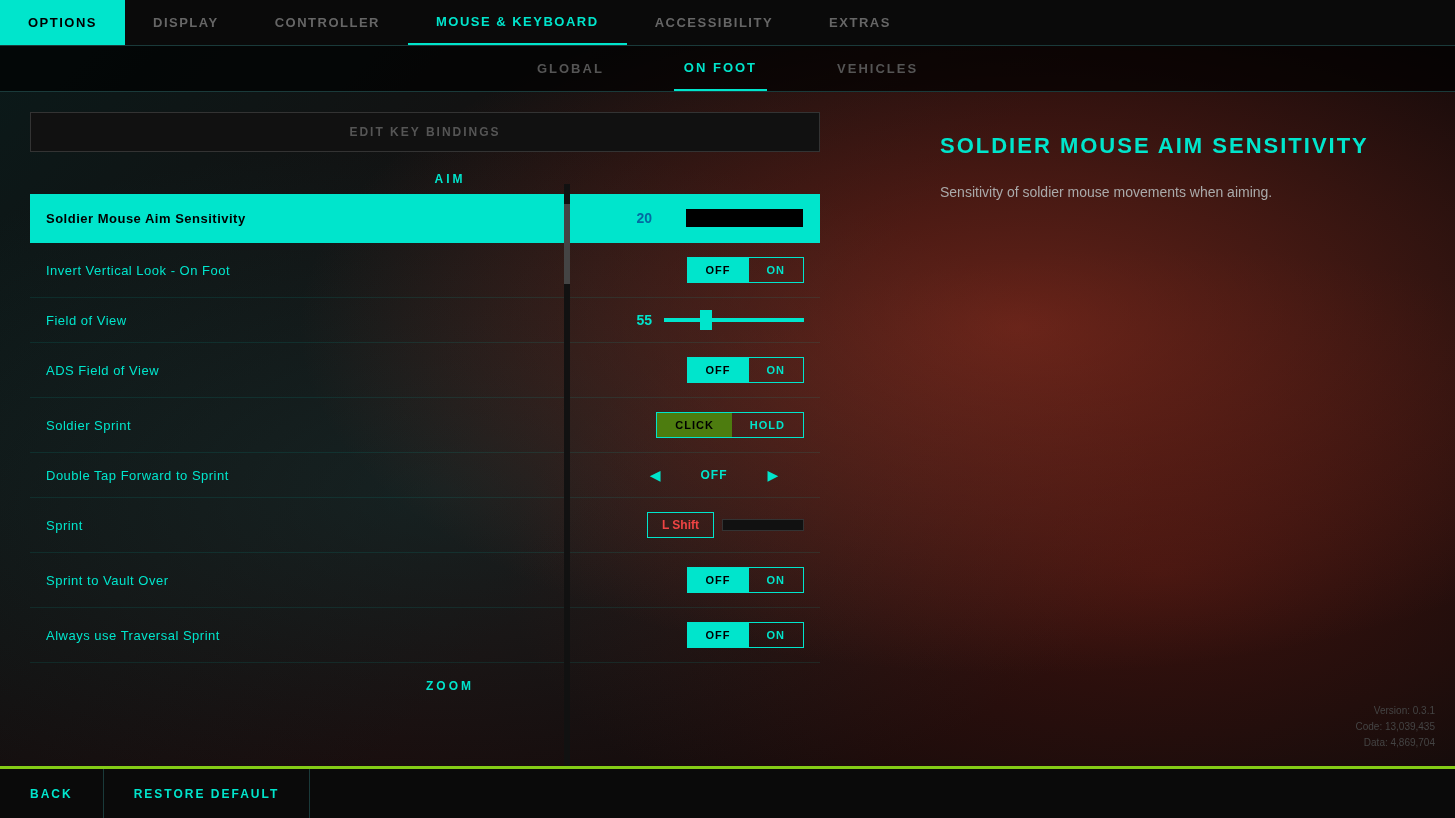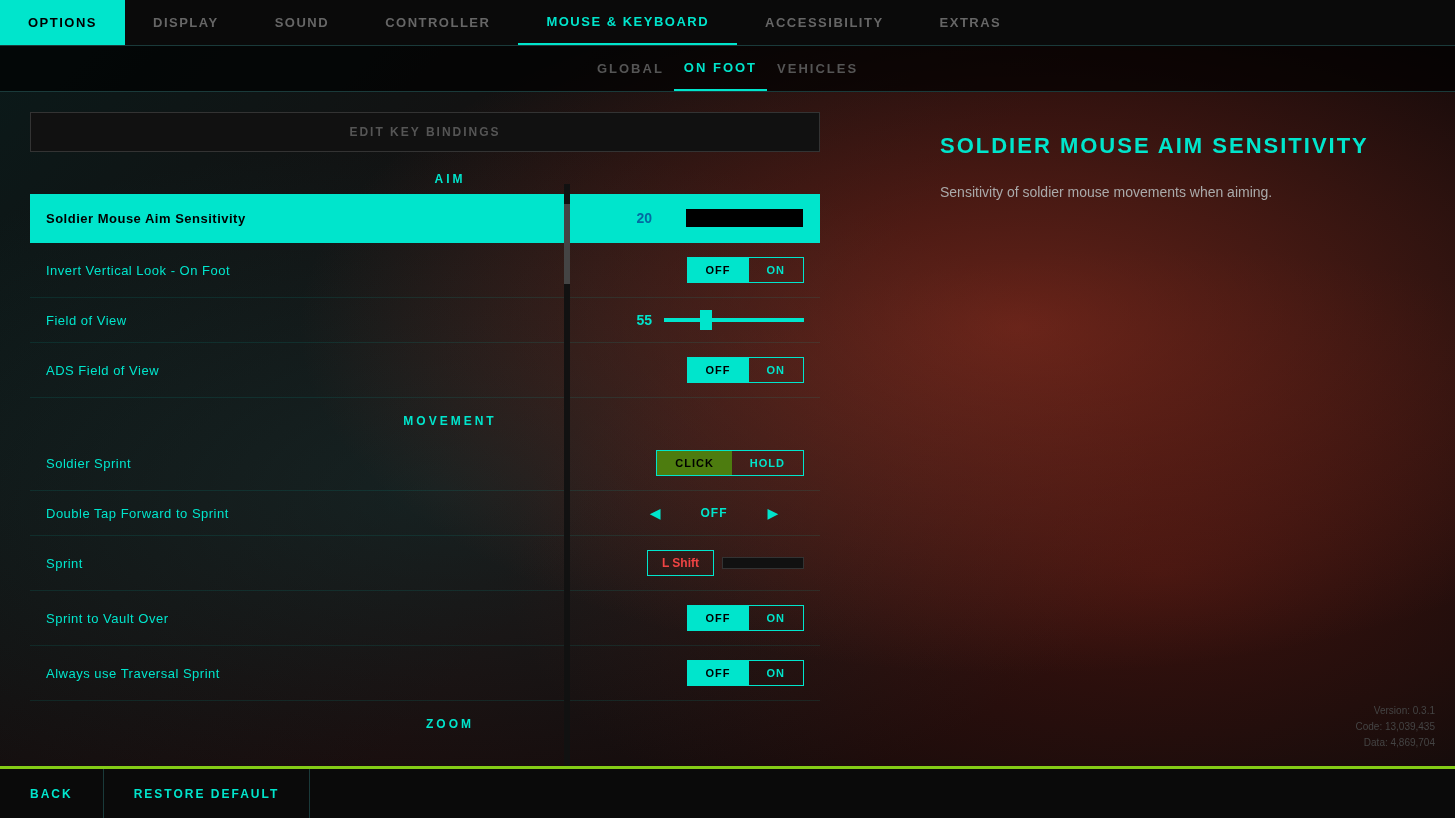--- a/index.html
+++ b/index.html
@@ -53,20 +53,21 @@
       color: #000;
     }
 
     
     .sub-nav {
       position: relative;
       z-index: 10;
       display: flex;
       align-items: flex-end;
       justify-content: center;
+      gap: 60px;
       height: 46px;
       background: rgba(0,0,0,0.7);
       border-bottom: 1px solid #1a3a3a;
     }
 
     .sub-nav-item {
       font-size: 13px;
       font-weight: bold;
       letter-spacing: 2px;
       color: #555;
@@ -368,21 +369,20 @@
     }
   </style>
 </head>
 <body>
 
 <div class="bg"></div>
 
 <div class="top-nav">
   <div class="nav-item active">OPTIONS</div>
   <div class="nav-item">DISPLAY</div>
-  <div class="nav-item">SOUND</div>
   <div class="nav-item">CONTROLLER</div>
   <div class="nav-item" style="color:#00e5cc; border-bottom: 2px solid #00e5cc;">MOUSE &amp; KEYBOARD</div>
   <div class="nav-item">ACCESSIBILITY</div>
   <div class="nav-item">EXTRAS</div>
 </div>
 
 <div class="sub-nav">
   <div class="sub-nav-item">GLOBAL</div>
   <div class="sub-nav-item active">ON FOOT</div>
   <div class="sub-nav-item">VEHICLES</div>
@@ -429,21 +429,20 @@
     <div class="settings-row">
       <span class="row-label">ADS Field of View</span>
       <div class="row-control">
         <div class="toggle-btn">
           <span class="toggle-off selected">OFF</span>
           <span class="toggle-on">ON</span>
         </div>
       </div>
     </div>
 
-    <div class="section-header">MOVEMENT</div>
 
     <div class="settings-row">
       <span class="row-label">Soldier Sprint</span>
       <div class="row-control">
         <div class="click-hold">
           <span class="ch-click selected">CLICK</span>
           <span class="ch-hold">HOLD</span>
         </div>
       </div>
     </div>

